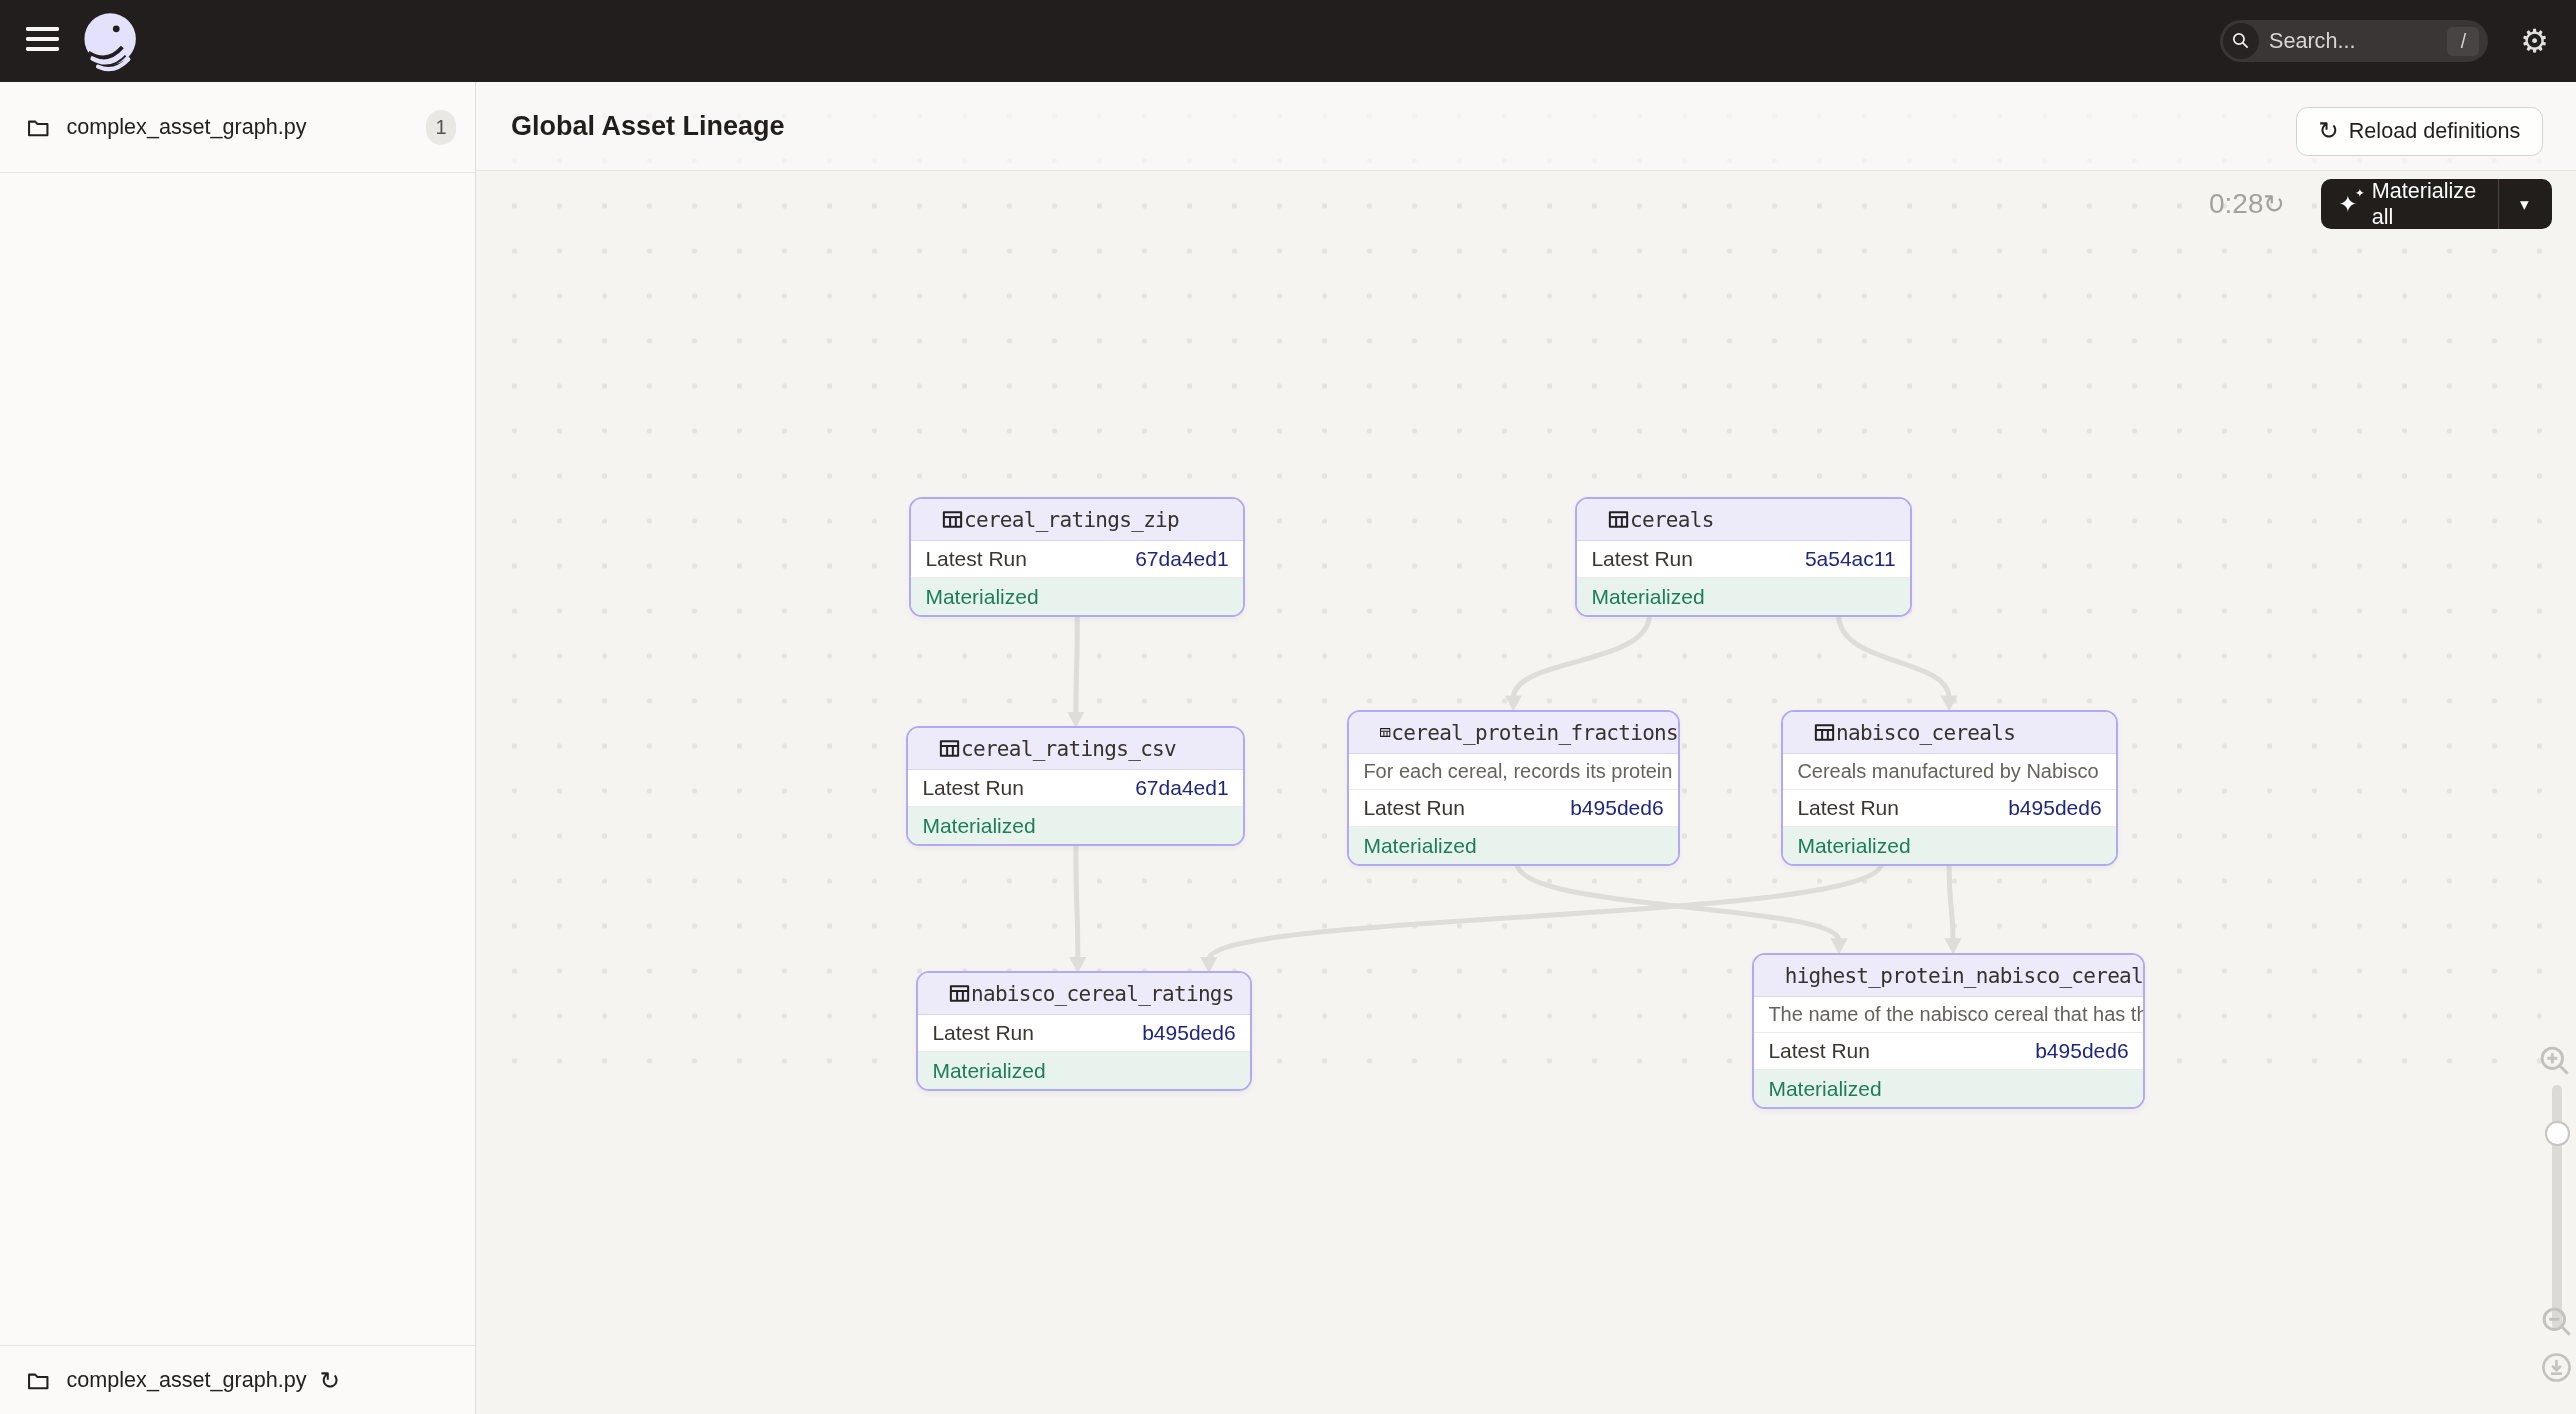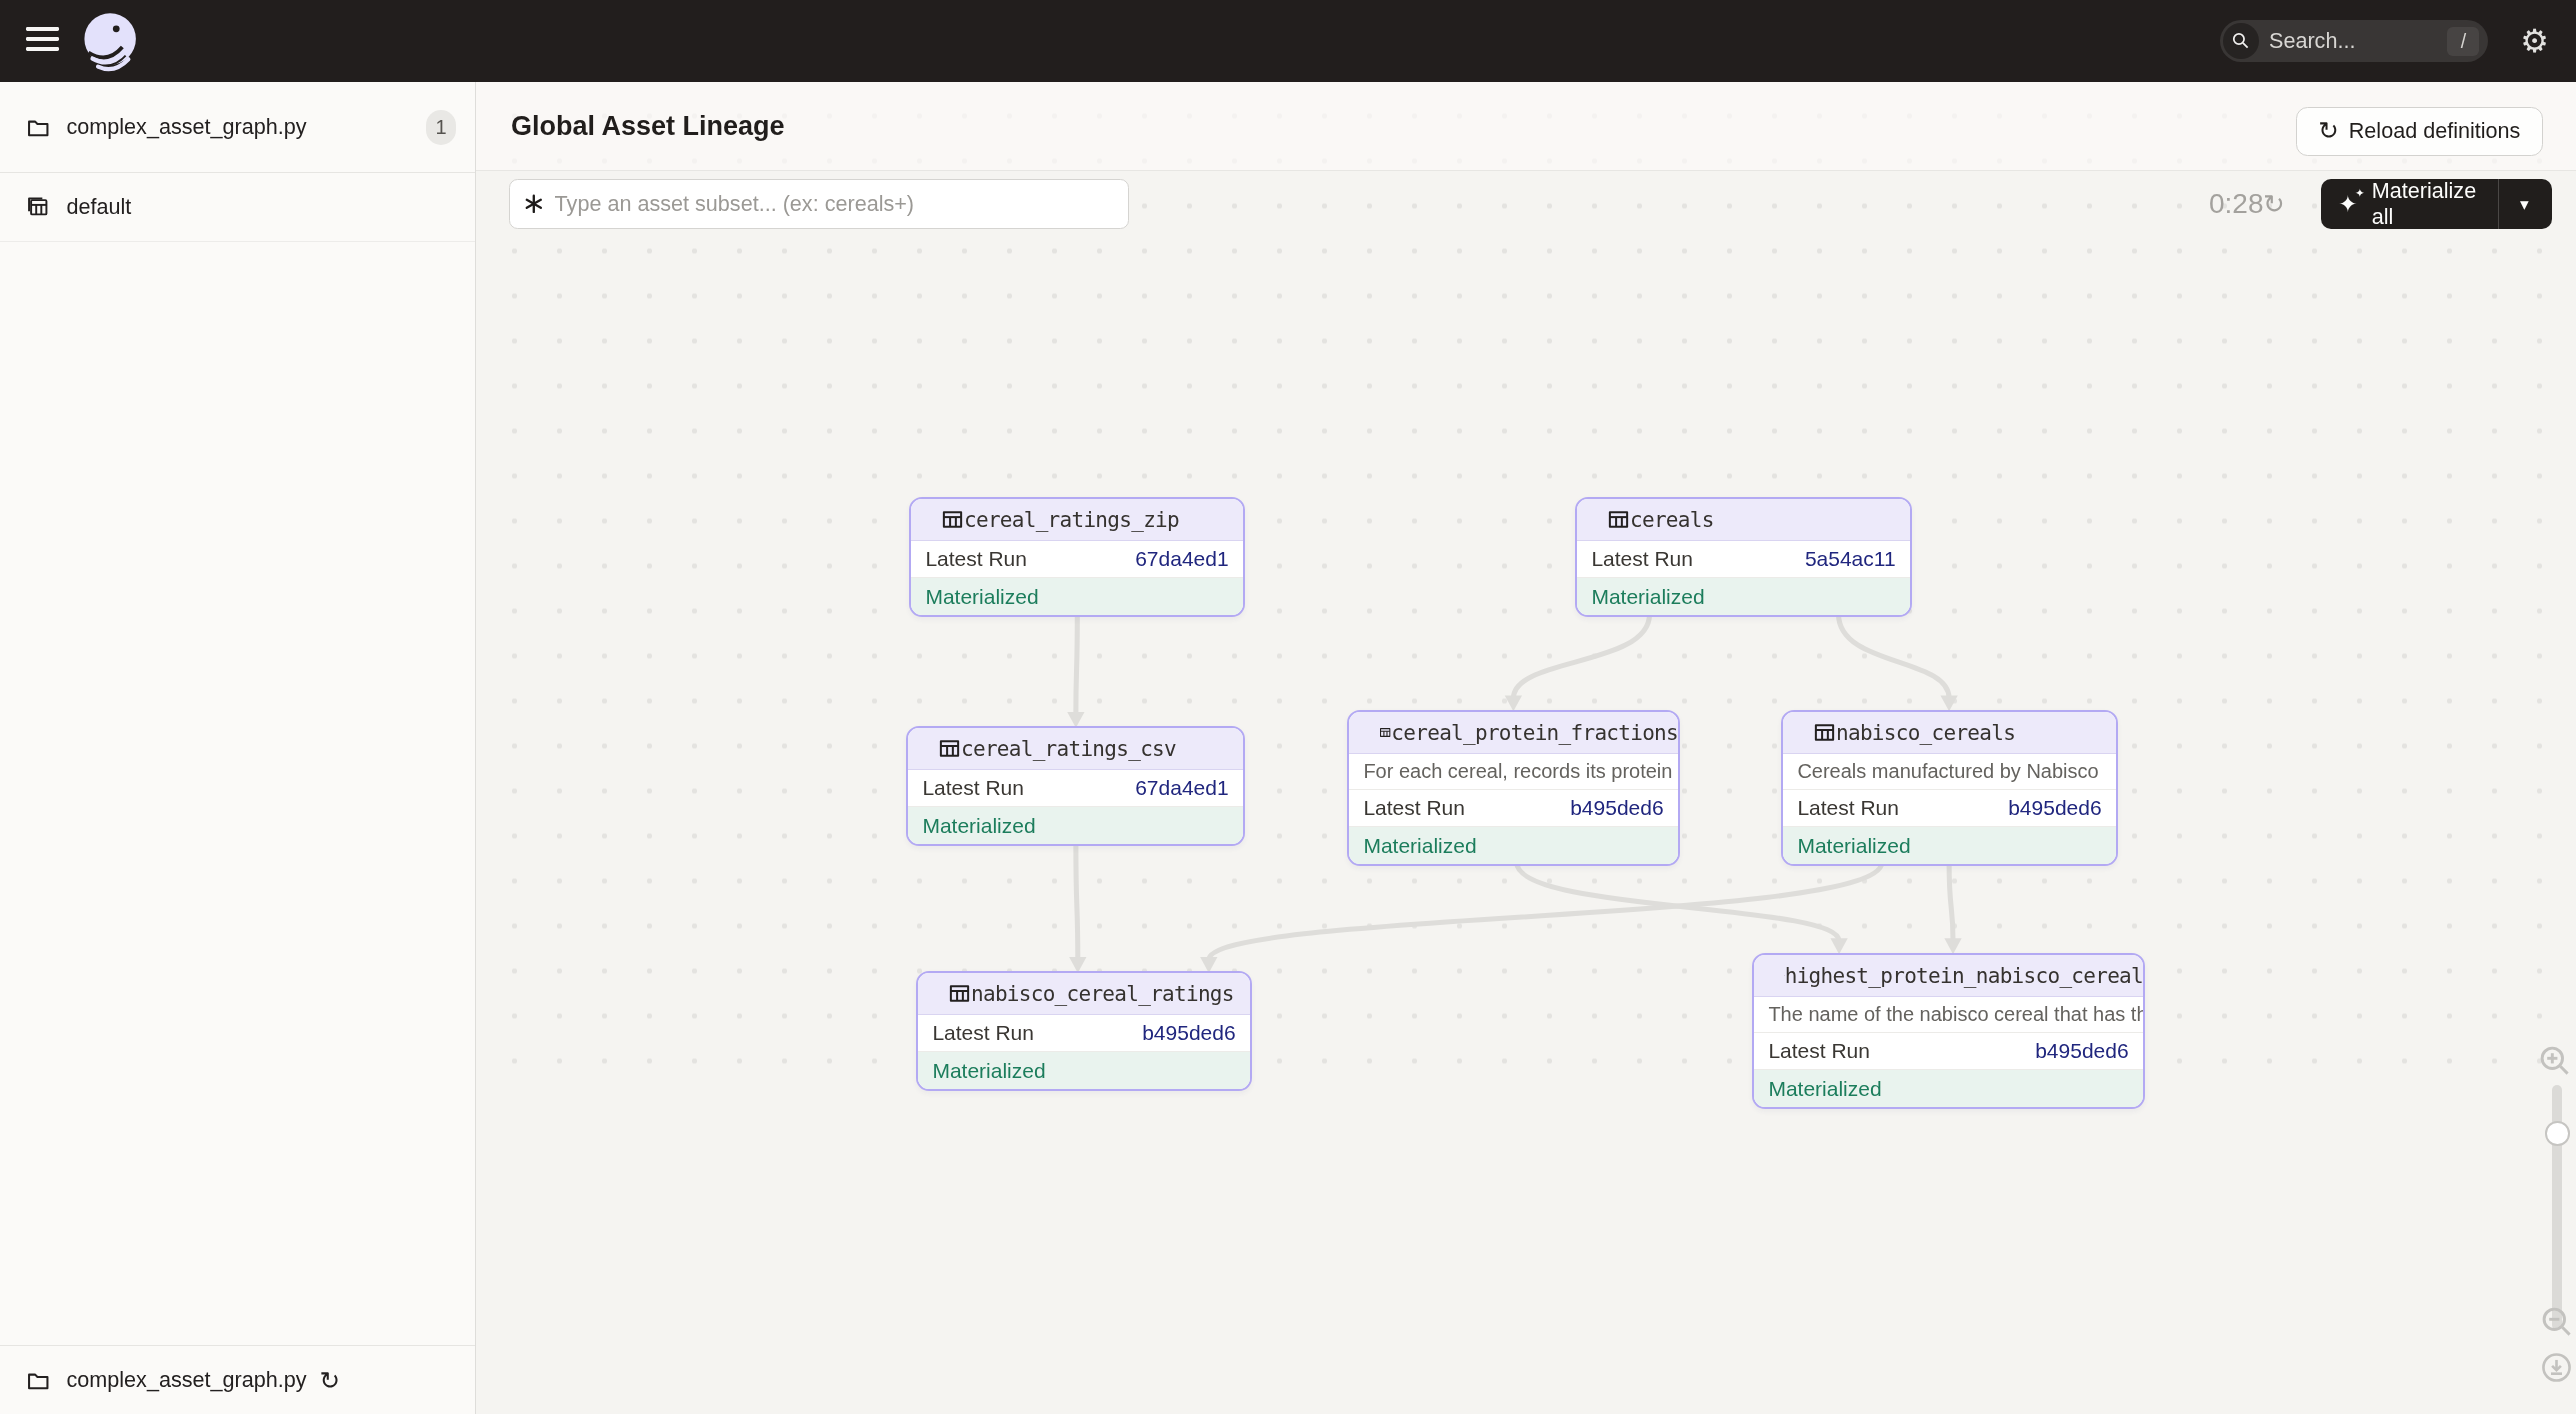--- a/index.html
+++ b/index.html
@@ -129,30 +129,20 @@
 </div>
 
 <div class="sidebar">
   <div class="side-row side-row-1">
     <svg width="24.5" height="24.5" viewBox="0 0 24 24" fill="none" stroke="#232020" stroke-width="2" stroke-linejoin="round">
       <path d="M3 6.5 h6 l2.2 2.3 H21 v11 H3 z"></path>
     </svg>
     <span class="side-label">complex_asset_graph.py</span>
     <span class="count-badge">1</span>
   </div>
-  <div class="side-row side-row-2">
-    <svg width="24.5" height="24.5" viewBox="0 0 24 24" fill="none" stroke="#232020" stroke-width="1.9" stroke-linejoin="round">
-      <rect x="5" y="5" width="15" height="14" rx="1"></rect>
-      <line x1="5" y1="9.7" x2="20" y2="9.7"></line>
-      <line x1="10" y1="9.7" x2="10" y2="19"></line>
-      <line x1="15" y1="9.7" x2="15" y2="19"></line>
-      <path d="M3 16 V3.5 H16"></path>
-    </svg>
-    <span class="side-label">default</span>
-  </div>
   <div class="side-footer">
     <svg width="24.5" height="24.5" viewBox="0 0 24 24" fill="none" stroke="#232020" stroke-width="2" stroke-linejoin="round">
       <path d="M3 6.5 h6 l2.2 2.3 H21 v11 H3 z"></path>
     </svg>
     <span class="side-label">complex_asset_graph.py</span>
     <span style="margin-left:13px; font-size:24.5px; color:#232020; cursor:pointer;">↻</span>
   </div>
 </div>
 
 <div class="main">
@@ -175,29 +165,20 @@
     </svg>
 
   <div class="header-strip">
     <div class="page-title">Global Asset Lineage</div>
     <div class="reload-btn">
       <span class="reload-glyph">↻</span>
       <span>Reload definitions</span>
     </div>
   </div>
 
-  <div class="filter-input">
-    <svg width="21.6" height="21.6" viewBox="0 0 24 24" stroke="#1E1B1A" stroke-width="2.6" stroke-linecap="round">
-      <line x1="12" y1="3" x2="12" y2="21"></line>
-      <line x1="4.2" y1="7.5" x2="19.8" y2="16.5"></line>
-      <line x1="4.2" y1="16.5" x2="19.8" y2="7.5"></line>
-      <circle cx="12" cy="12" r="2" fill="#1E1B1A" stroke="none"></circle>
-    </svg>
-    <input placeholder="Type an asset subset... (ex: cereals+)" style="">
-  </div>
 
   <div class="timer">0:28</div>
   <div class="timer-refresh">↻</div>
 
   <div class="mat-btn">
     <div class="mat-main">
       <span class="sparkle">
         <span class="s1">✦</span>
           <span class="s2">✦</span>
       </span>

